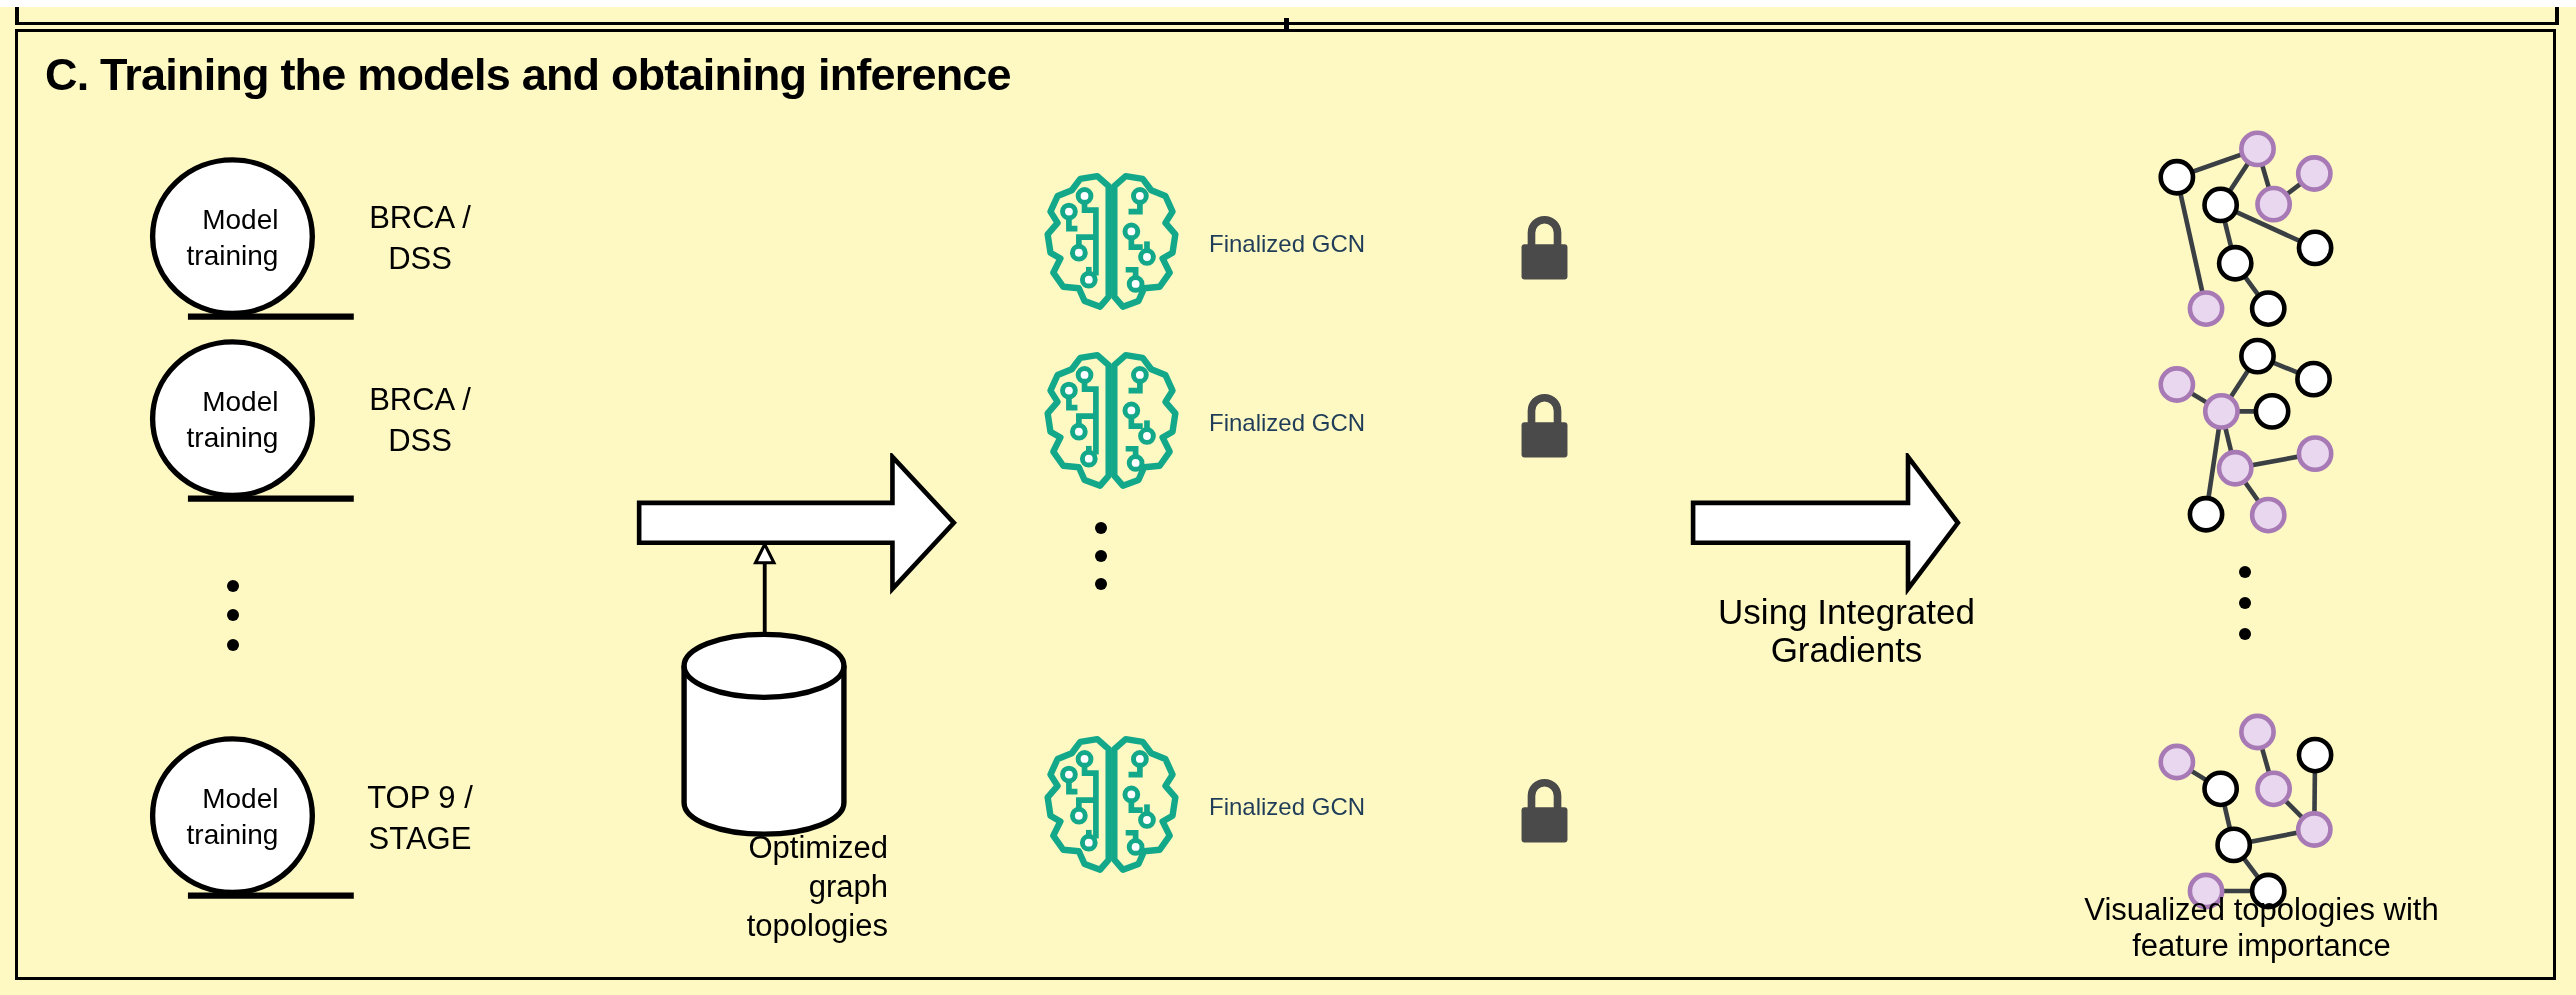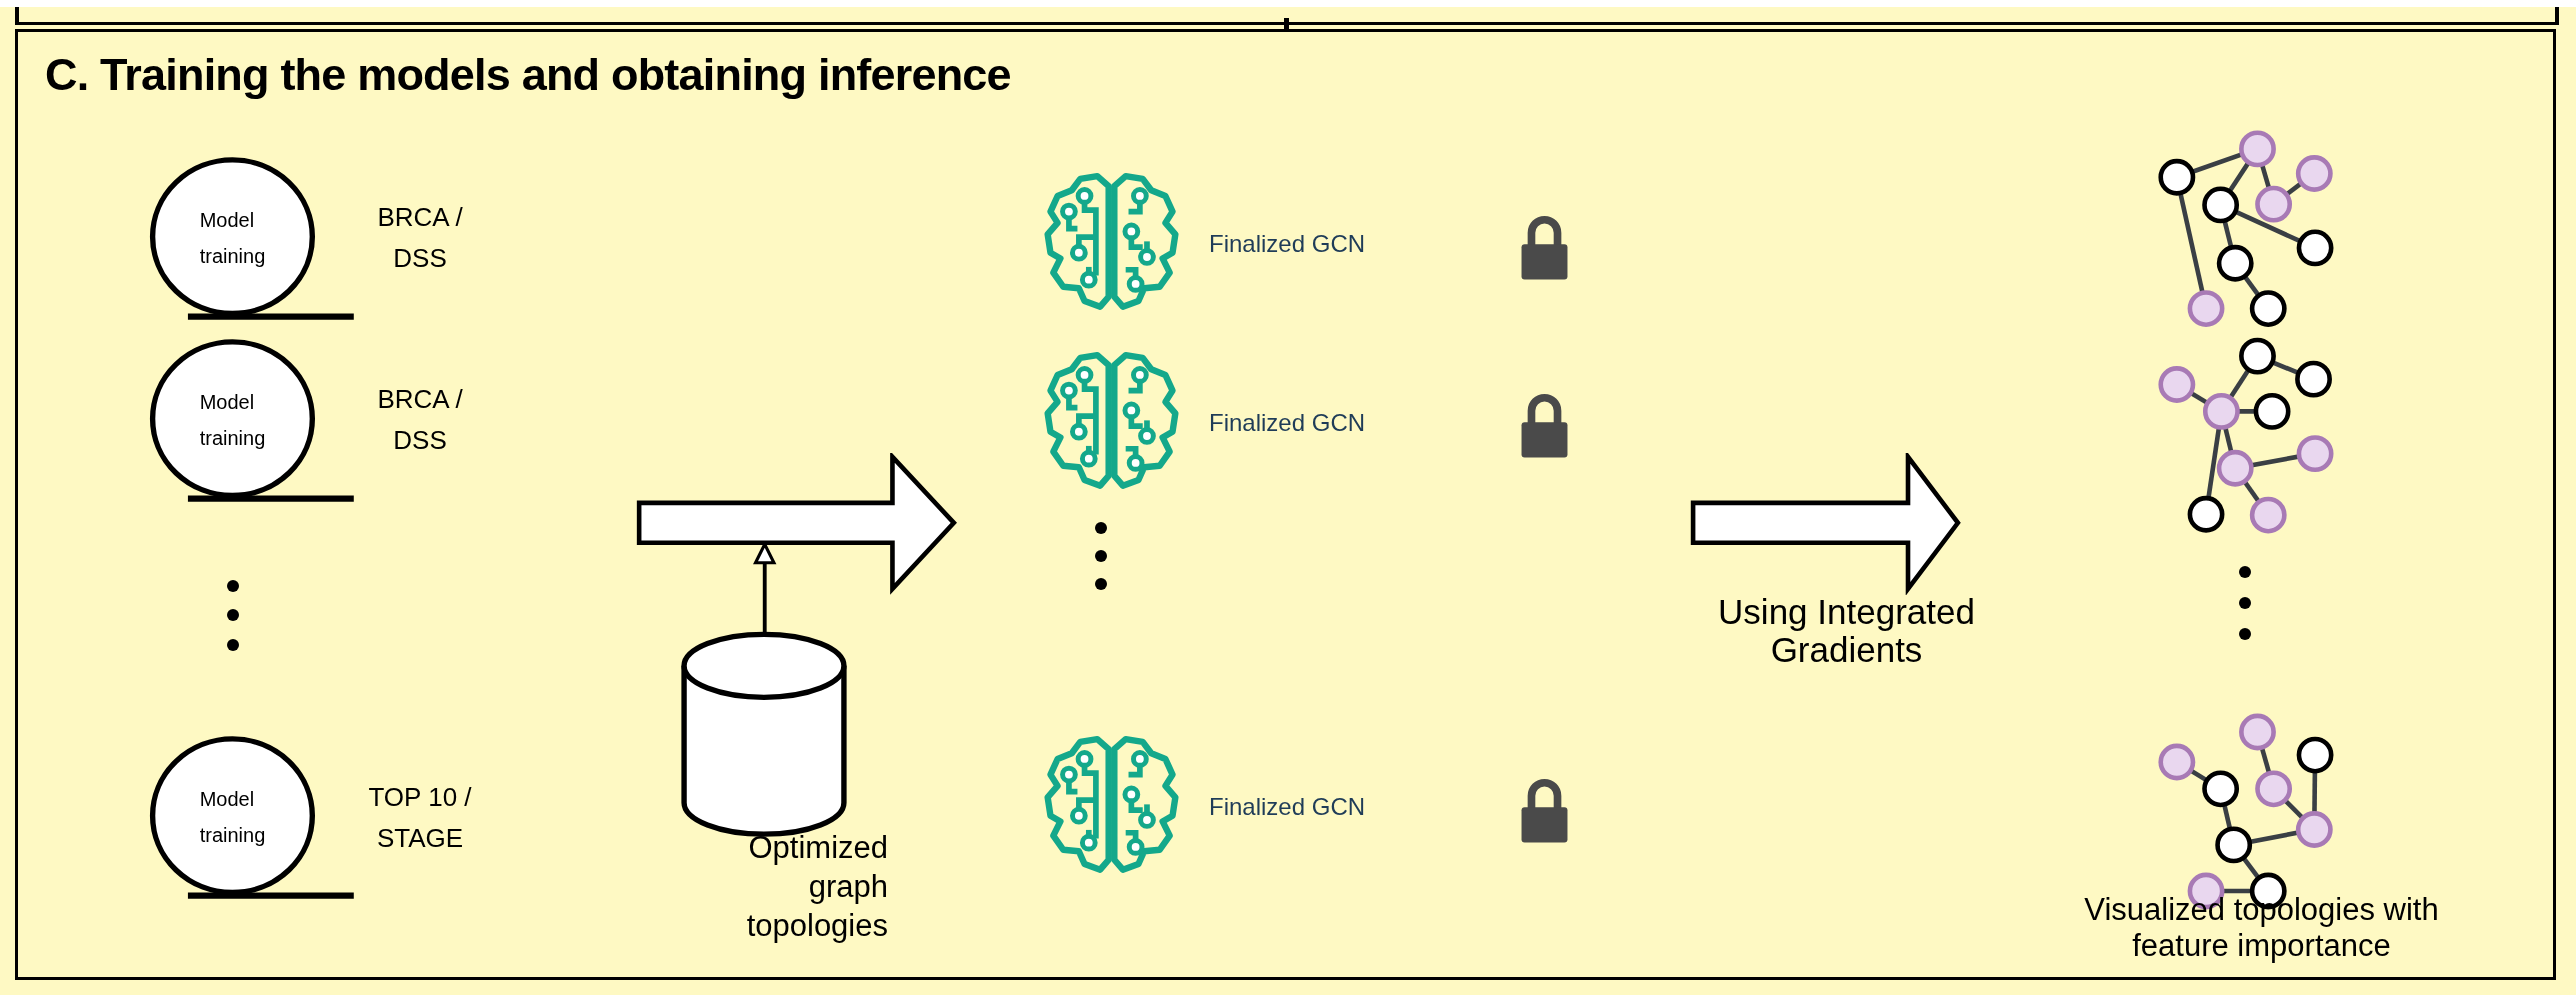--- a/index.html
+++ b/index.html
@@ -9,23 +9,23 @@
   
   .upper-border{left:15.4px;top:14.6px;width:2544px;height:3.8px;background:#000;}
   .stub{background:#000;}
   .panel-frame{left:15.4px;top:21.5px;width:2541px;height:951px;border:3.8px solid #000;box-sizing:border-box;}
   .panel-title{left:45px;top:42px;font-size:45px;font-weight:bold;letter-spacing:-0.8px;white-space:nowrap;}
   
   .loop-svg{width:215px;height:166px;}
   .loop-svg ellipse{fill:#fff;stroke:#000;stroke-width:7;}
   .loop-svg line{stroke:#000;stroke-width:8;}
   .loop-text{width:169px;height:163px;display:flex;align-items:center;justify-content:center;
-             text-align:left;font-size:20px;line-height:36px;white-space:pre-line;}
+             text-align:right;font-size:28px;line-height:36px;white-space:pre-line;}
   .dataset-label{width:200px;height:85px;display:flex;align-items:center;justify-content:center;
-                 text-align:center;font-size:26px;line-height:41px;white-space:pre-line;}
+                 text-align:center;font-size:31px;line-height:41px;white-space:pre-line;}
   .dot{width:12.3px;height:12.3px;border-radius:50%;background:#000;}
   
   .block-arrow polygon{fill:#fff;stroke:#000;stroke-width:6;stroke-linejoin:miter;}
   .up-arrow line{stroke:#000;stroke-width:5;}
   .up-arrow polygon{fill:#fff;stroke:#000;stroke-width:4;}
   
   .cyl path,.cyl ellipse{fill:#fff;stroke:#000;stroke-width:7;}
   .db-label{width:246px;text-align:right;font-size:31px;line-height:39px;white-space:pre-line;}
   
   .brain path{fill:none;stroke:var(--teal);stroke-width:9;stroke-linejoin:round;}
@@ -75,21 +75,21 @@
   <div class="abs dot" style="left:227px;top:573px;"></div>
   <div class="abs dot" style="left:227px;top:602px;"></div>
   <div class="abs dot" style="left:227px;top:632px;"></div>
 
   <svg class="abs loop-svg" style="left:148px;top:728px;" viewBox="0 0 280 216">
     <ellipse cx="110" cy="105" rx="104" ry="100"></ellipse>
       <line x1="52" y1="209" x2="268" y2="209"></line>
   </svg>
   <div class="abs loop-text" style="left:148px;top:728px;">Model
 training</div>
-  <div class="abs dataset-label" style="left:320px;top:768px;">TOP 10 /
+  <div class="abs dataset-label" style="left:320px;top:768px;">TOP 9 /
 STAGE</div>
 
   <svg class="abs block-arrow" style="left:631px;top:446px;" width="331" height="142" viewBox="0 0 430 185">
     <polygon points="10,65 340,65 340,5 420,91 340,177 340,117 10,117"></polygon>
   </svg>
   <svg class="abs up-arrow" style="left:750px;top:535px;" width="31" height="100" viewBox="0 0 40 130">
     <line x1="19" y1="27" x2="19" y2="123"></line>
       <polygon points="19,3 7,27 31,27"></polygon>
   </svg>
   <svg class="abs cyl" style="left:681px;top:624px;" width="166" height="208" viewBox="0 0 216 270">

